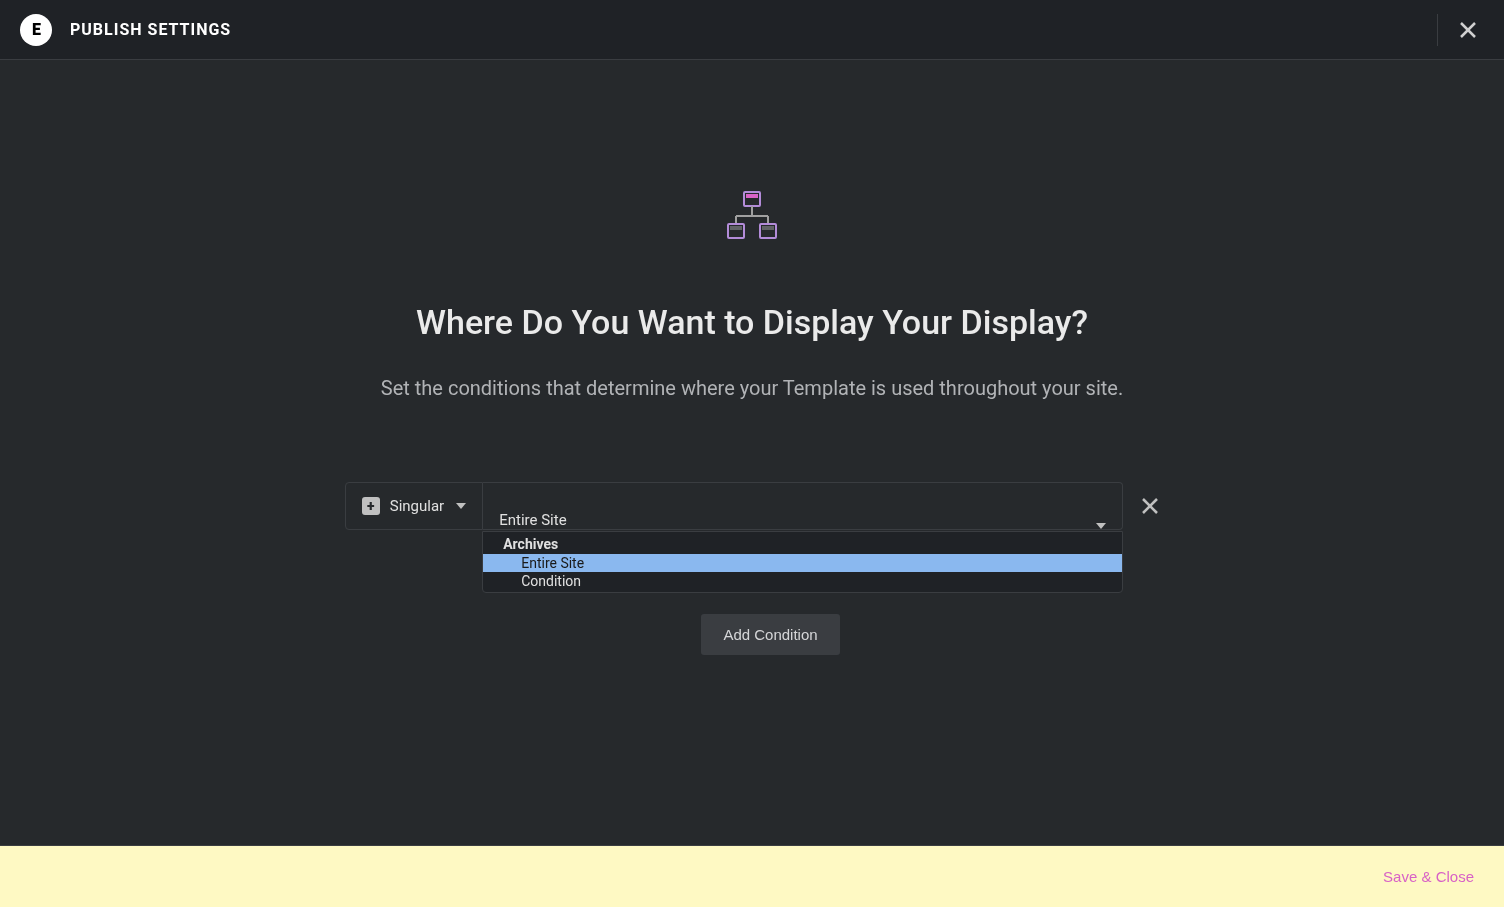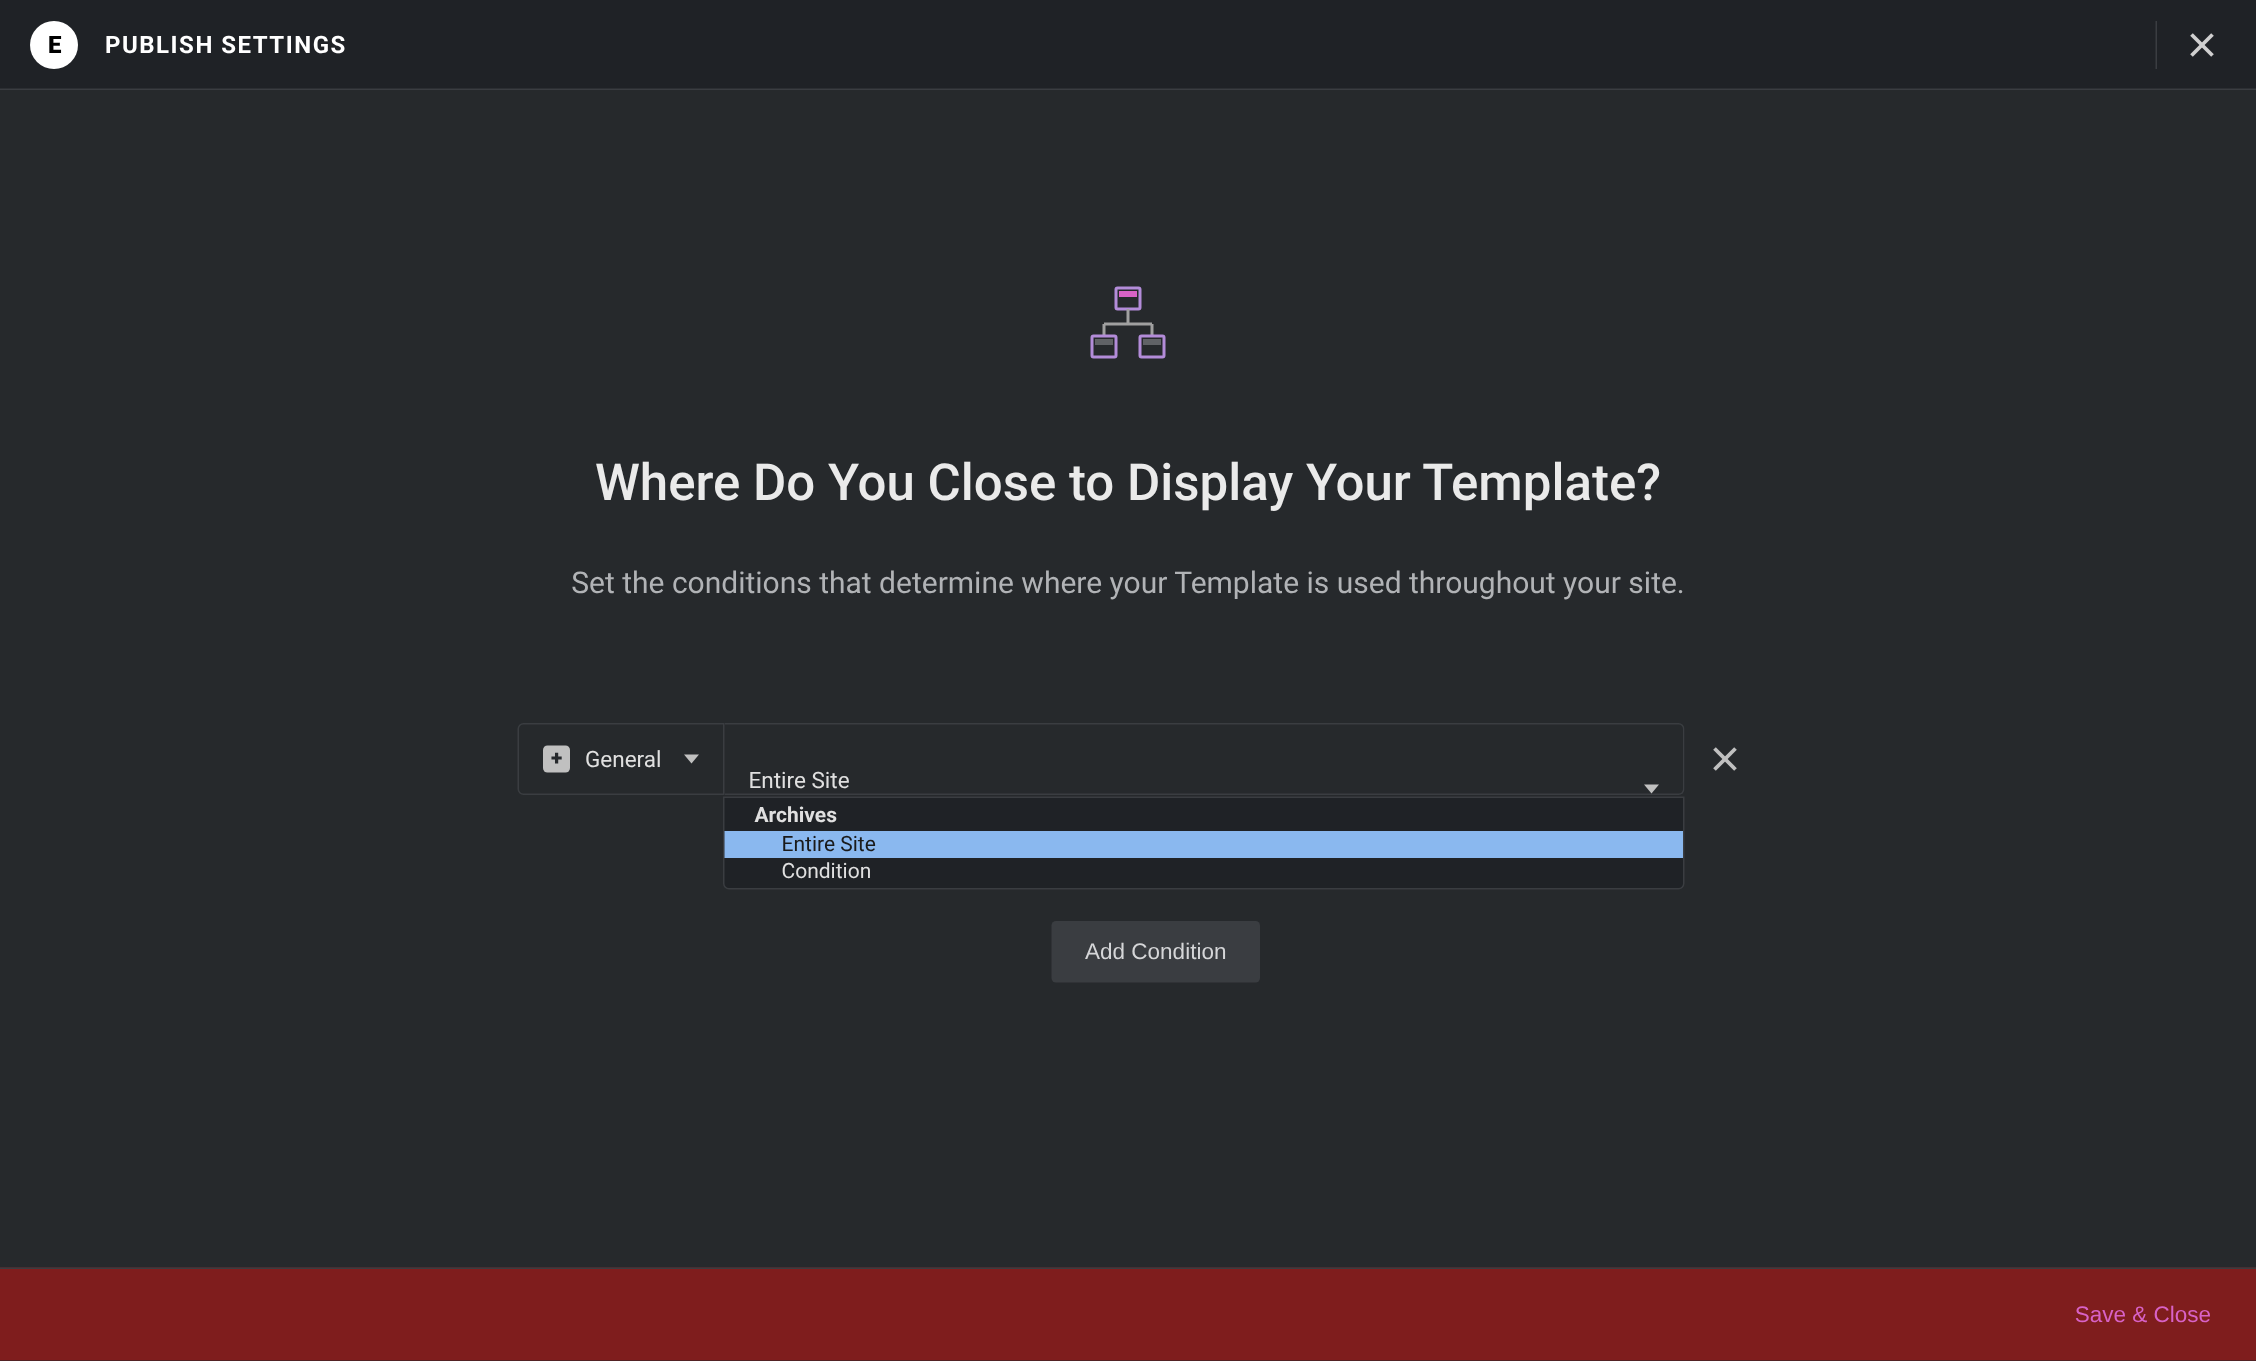--- a/index.html
+++ b/index.html
@@ -197,21 +197,21 @@
     position: absolute;
     bottom: 0;
     left: 0;
     right: 0;
     height: 62px;
     border-top: 1px solid #3a3d41;
     display: flex;
     justify-content: flex-end;
     align-items: center;
     padding: 0 30px;
-    background: #7f1d1d;
+    background: #fef9c3;
   }
   .save-close {
     color: #d862c6;
     font-size: 15px;
     cursor: pointer;
     background: none;
     border: none;
   }
 </style>
 </head>
@@ -237,30 +237,30 @@
     <line x1="28" y1="16" x2="28" y2="26" stroke="#a0a0a0" stroke-width="2"></line>
     <line x1="12" y1="26" x2="44" y2="26" stroke="#a0a0a0" stroke-width="2"></line>
     <line x1="12" y1="26" x2="12" y2="34" stroke="#a0a0a0" stroke-width="2"></line>
     <line x1="44" y1="26" x2="44" y2="34" stroke="#a0a0a0" stroke-width="2"></line>
     <rect x="4" y="34" width="16" height="14" rx="1" fill="none" stroke="#b38cd9" stroke-width="2"></rect>
     <rect x="6" y="36" width="12" height="4" fill="#606266"></rect>
     <rect x="36" y="34" width="16" height="14" rx="1" fill="none" stroke="#b38cd9" stroke-width="2"></rect>
     <rect x="38" y="36" width="12" height="4" fill="#606266"></rect>
   </svg>
 
-  <h1 class="main-heading">Where Do You Close to Display Your Template?</h1>
+  <h1 class="main-heading">Where Do You Want to Display Your Display?</h1>
   <p class="main-sub">
     <span>Set the conditions that determine where your Template is used throughout your site.</span><br>
   </p>
 
   <div class="condition-row">
     <div class="include-select">
       <div class="include-left">
         <span class="plus-badge">+</span>
-        <span>General</span>
+        <span>Singular</span>
       </div>
       <span class="caret"></span>
     </div>
 
     <div class="scope-select">
       <span>Entire Site</span>
       <span class="caret"></span>
 
       <div class="dropdown">
         <div class="dd-group-label">Archives</div>

